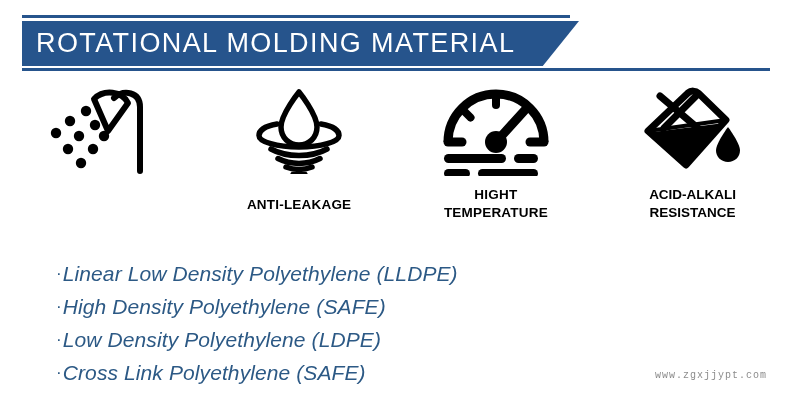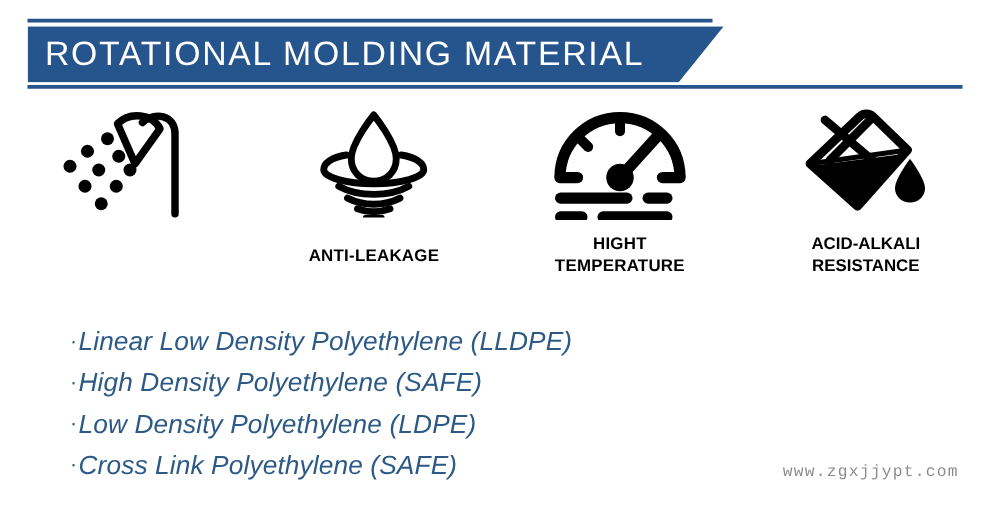--- a/index.html
+++ b/index.html
@@ -122,21 +122,21 @@
     font-weight: normal;
     font-style: italic;
   }
 
   
   #watermark {
     position: absolute;
     right: 24px;
     top: 370px;
     color: #8c8c8c;
-    font-size: 13px;
+    font-size: 10px;
     letter-spacing: 1px;
     font-family: "Liberation Mono", monospace;
     padding-left: 28px;
   }
 </style>
 </head>
 <body>
 
 <div id="header-block">
   <div class="rule" id="rule-top"></div>

